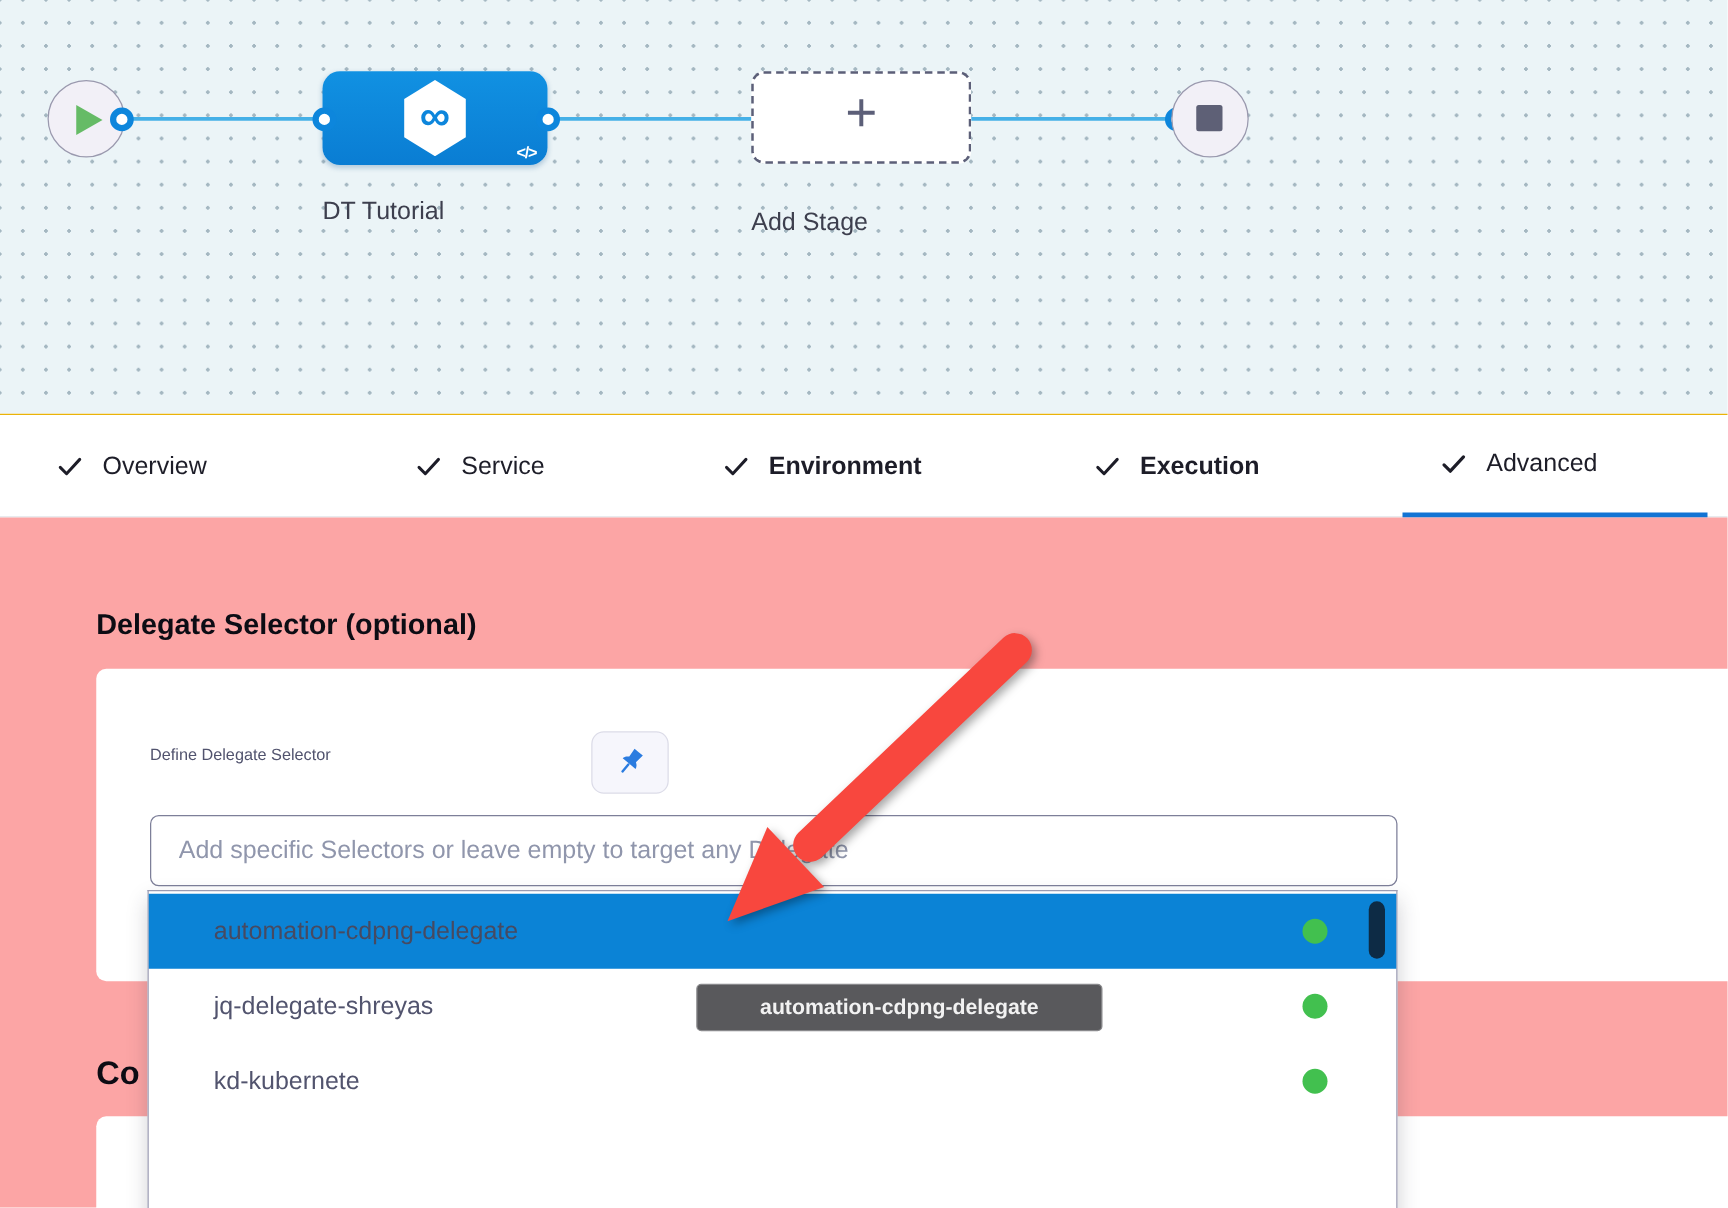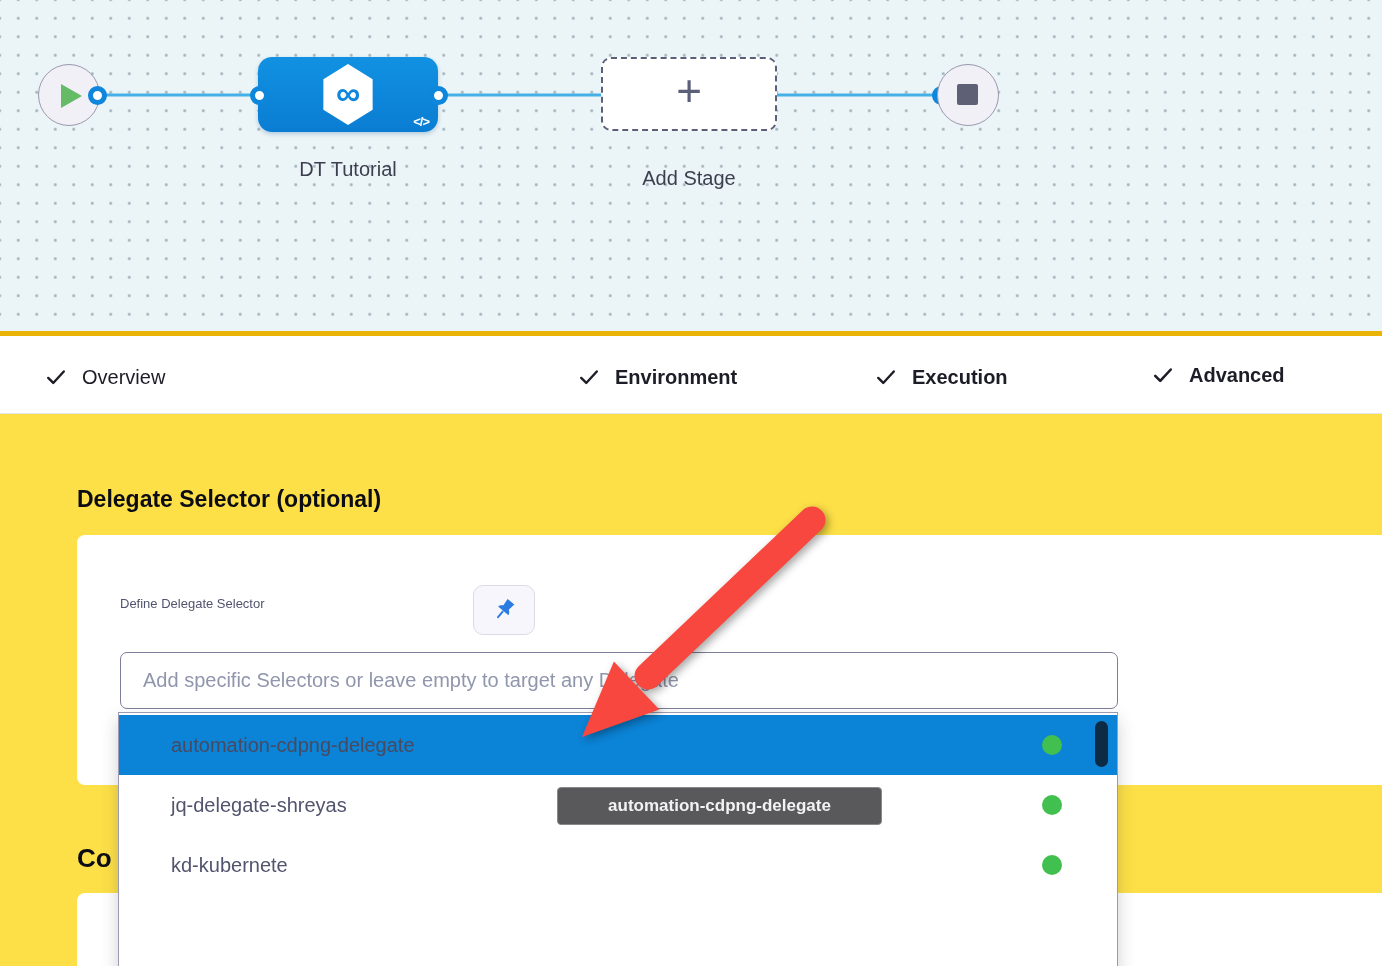--- a/index.html
+++ b/index.html
@@ -24,37 +24,37 @@
   .stage-node { position:absolute; left:258px; top:57px; width:180px; height:75px;
     border-radius:14px; background:linear-gradient(180deg,#1191e2,#0a7dd3);
     box-shadow:0 2px 4px rgba(10,80,140,.25); }
   .hexagon { position:absolute; left:62px; top:7px; width:56px; height:61px;
     background:#ffffff;
     clip-path:polygon(50% 0%, 94% 25%, 94% 75%, 50% 100%, 6% 75%, 6% 25%);
     display:flex; align-items:center; justify-content:center; }
   .hexagon span { color:#0d86dc; font-size:34px; font-weight:bold; line-height:1; margin-top:-3px;}
   .code-badge { position:absolute; right:9px; bottom:3px; color:#ffffff;
     font-size:13px; font-weight:bold; letter-spacing:-1px; }
-  .node-label { position:absolute; font-size:20px; color:#3d3f4e; text-align:center; }
+  .node-label { position:absolute; font-size:20px; color:#3d3f4e; }
   .addstage-node { position:absolute; left:601px; top:57px; width:176px; height:74px;
     background:#ffffff; border:2.5px dashed #5c5f78; border-radius:10px;
     display:flex; align-items:center; justify-content:center; }
   .addstage-node span { font-size:44px; font-weight:300; color:#5c5f78; margin-top:-6px; }
 
   
   .tabbar { position:absolute; left:0; top:331px; width:1382px; height:83px;
-    background:#ffffff; border-top:5px solid #eab308; border-bottom:1px solid #e1e5e9; }
+    background:#ffffff; border-top:1px solid #eab308; border-bottom:1px solid #e1e5e9; }
   .tab { position:absolute; top:0; height:82px; display:flex; align-items:center;
     gap:15px; padding:0 30px; font-size:20px; color:#1d1d28; cursor:pointer; }
   .tab .chk { width:22px; height:22px; }
-  .tab.active { font-weight:bold; border-bottom:4px solid #1374d4; }
+  .tab.active { font-weight:normal; border-bottom:4px solid #1374d4; }
 
   
   .content { position:absolute; left:0; top:414px; width:1382px; height:552px;
-    background:#fde047; }
+    background:#fca5a5; }
   .section-heading { position:absolute; left:77px; top:72px; font-size:23px;
     font-weight:bold; color:#0c0c14; }
   .card1 { position:absolute; left:77px; top:121px; right:-20px; height:250px;
     background:#ffffff; border-radius:8px; }
   .define-label { position:absolute; left:120px; top:182px; font-size:13px;
     color:#51536e; }
   .pin-btn { position:absolute; left:473px; top:171px; width:62px; height:50px;
     background:#f6f6fc; border:1px solid #dcdce8; border-radius:10px;
     display:flex; align-items:center; justify-content:center; cursor:pointer; }
   .selector-input { position:absolute; left:120px; top:238px; width:998px; height:57px;
@@ -120,20 +120,26 @@
   </div>
 </div>
 
 <div class="tabbar">
   <div class="tab" style="left:15px;">
     <svg class="chk" viewBox="0 0 24 24">
       <path d="M3.5 13 L9 18.5 L20.5 6" fill="none" stroke="#1d1d28" stroke-width="2.6" stroke-linecap="round" stroke-linejoin="round"></path>
       </svg>
     <span>Overview</span>
   </div>
+  <div class="tab" style="left:302px;">
+    <svg class="chk" viewBox="0 0 24 24">
+      <path d="M3.5 13 L9 18.5 L20.5 6" fill="none" stroke="#1d1d28" stroke-width="2.6" stroke-linecap="round" stroke-linejoin="round"></path>
+      </svg>
+    <span>Service</span>
+  </div>
   <div class="tab" style="left:548px;font-weight:bold;">
     <svg class="chk" viewBox="0 0 24 24">
       <path d="M3.5 13 L9 18.5 L20.5 6" fill="none" stroke="#1d1d28" stroke-width="2.6" stroke-linecap="round" stroke-linejoin="round"></path>
       </svg>
     <span>Environment</span>
   </div>
   <div class="tab" style="left:845px;font-weight:bold;">
     <svg class="chk" viewBox="0 0 24 24">
       <path d="M3.5 13 L9 18.5 L20.5 6" fill="none" stroke="#1d1d28" stroke-width="2.6" stroke-linecap="round" stroke-linejoin="round"></path>
       </svg>

